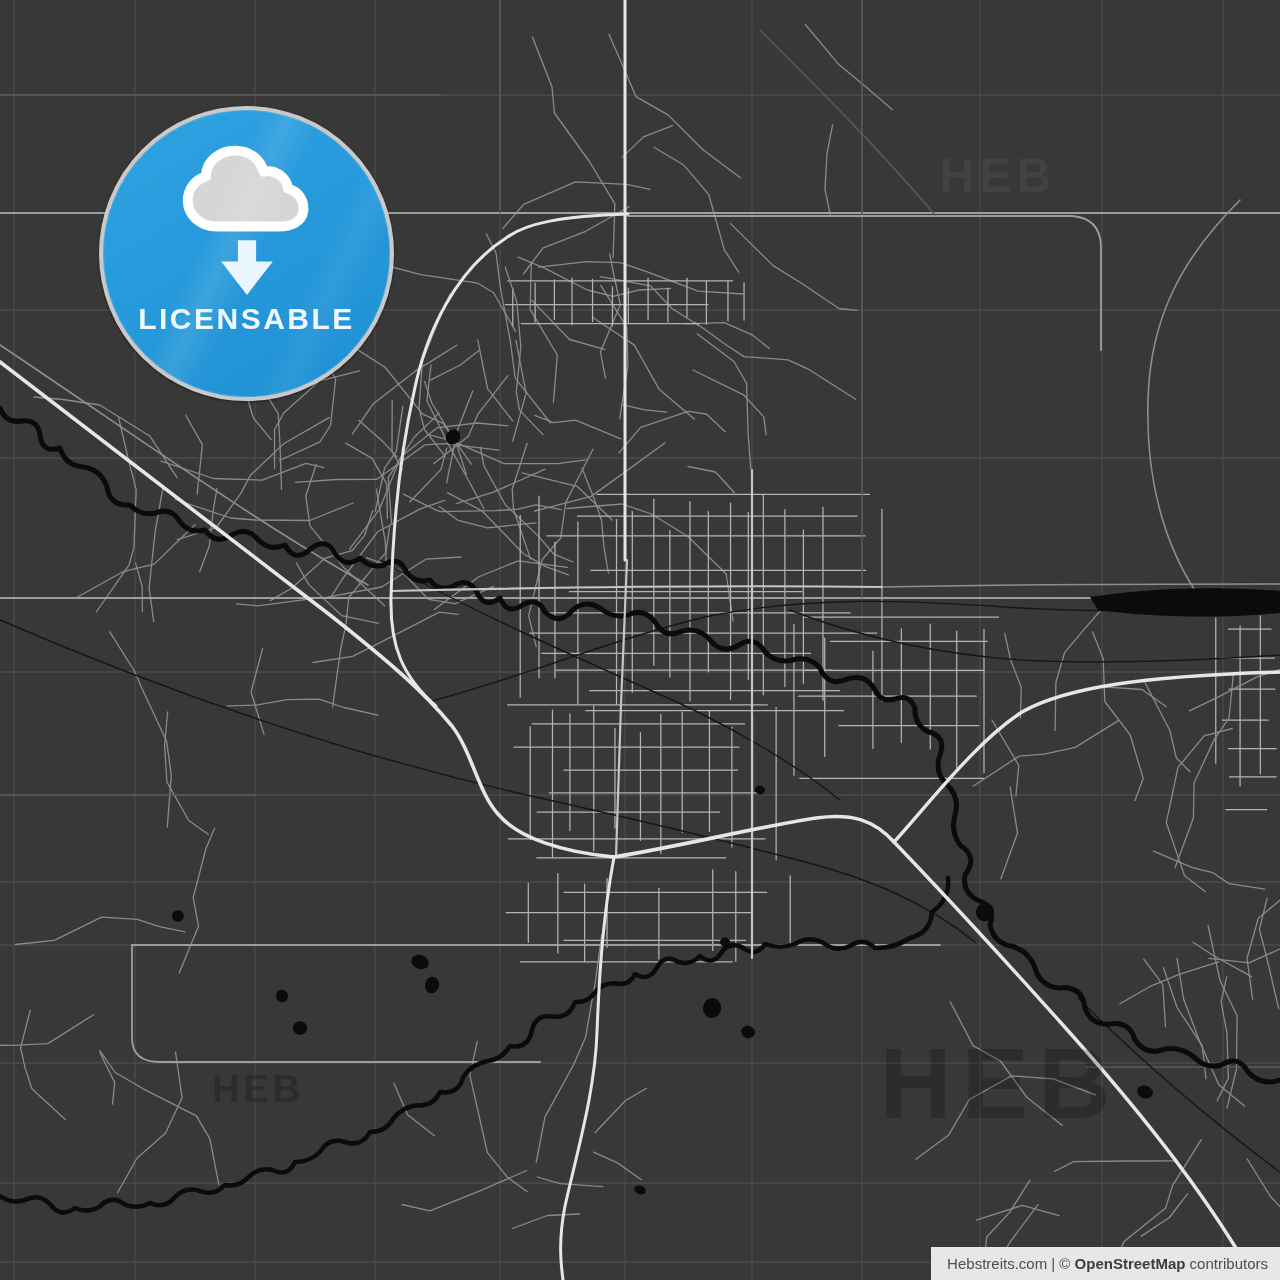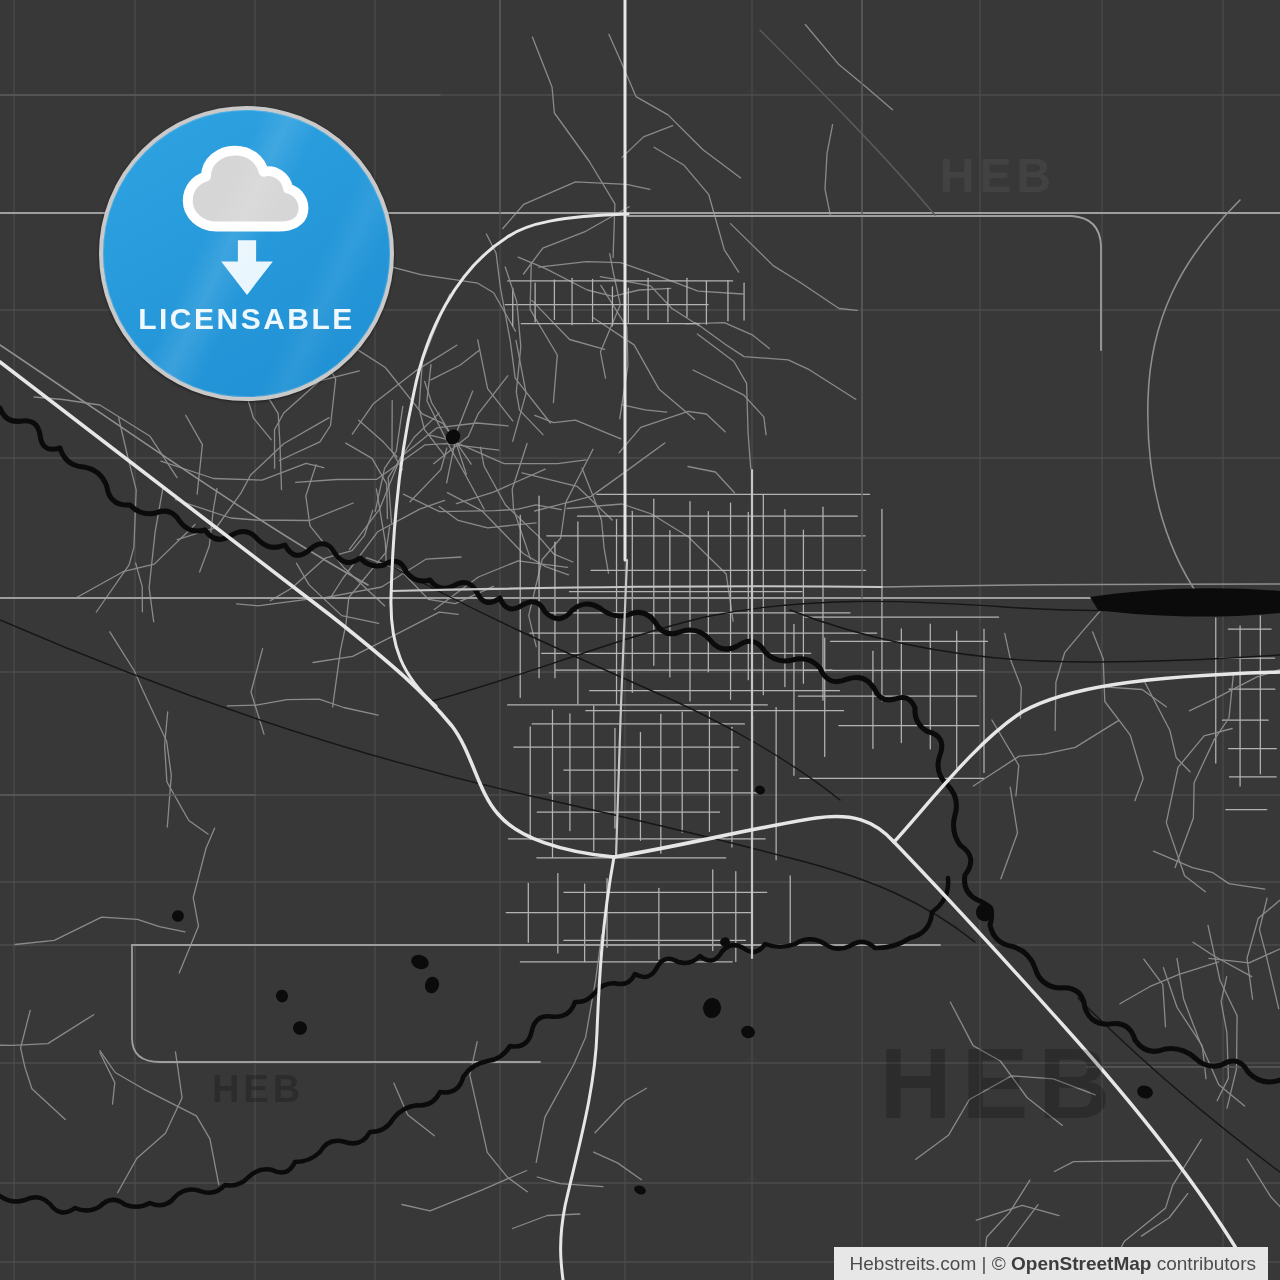--- a/index.html
+++ b/index.html
@@ -27,23 +27,23 @@
   .badge-icon{width:152px;height:158px;margin-top:33px;}
   .badge-icon .cloud{fill:var(--cloud-fill,#d6d6d6);stroke:var(--cloud-stroke,#ffffff);stroke-width:6.5;stroke-linejoin:round;}
   .badge-icon .arrow{fill:var(--arrow-color,#eaf6fd);}
   .badge-label{
     margin-top:1px;font-size:30px;font-weight:bold;letter-spacing:2.5px;
     color:var(--badge-label,#eef8fe);
   }
 
   
   .attribution{
-    position:absolute;right:12px;bottom:0;height:33px;line-height:33px;
+    position:absolute;right:0;bottom:0;height:33px;line-height:33px;
     padding:0 12px 0 16px;background:var(--attr-bg,#e7e7e7);
-    color:var(--attr-text,#4d4d4d);font-size:19px;white-space:pre;
+    color:var(--attr-text,#4d4d4d);font-size:15px;white-space:pre;
   }
   .attribution .src{font-weight:bold;color:var(--attr-strong,#3d3d3d);}
 </style>
 </head>
 <body>
 
 <div class="canvas">
 
   <svg class="map" id="map" width="1280" height="1280" viewBox="0 0 1280 1280">
     <g>

